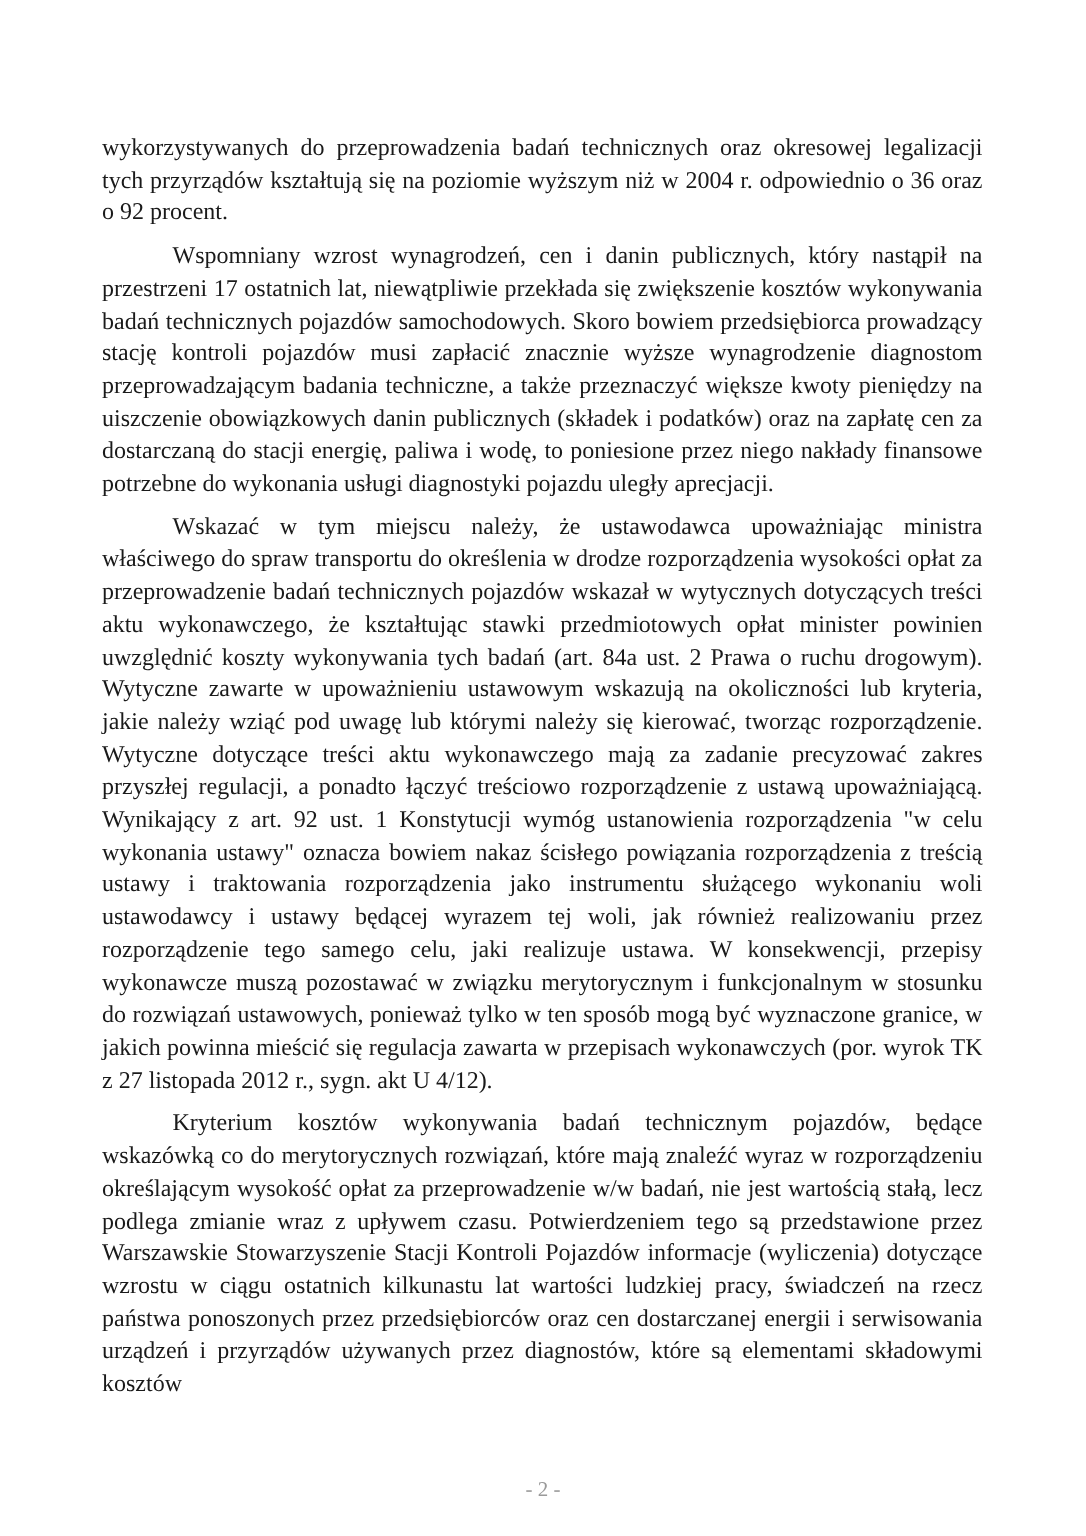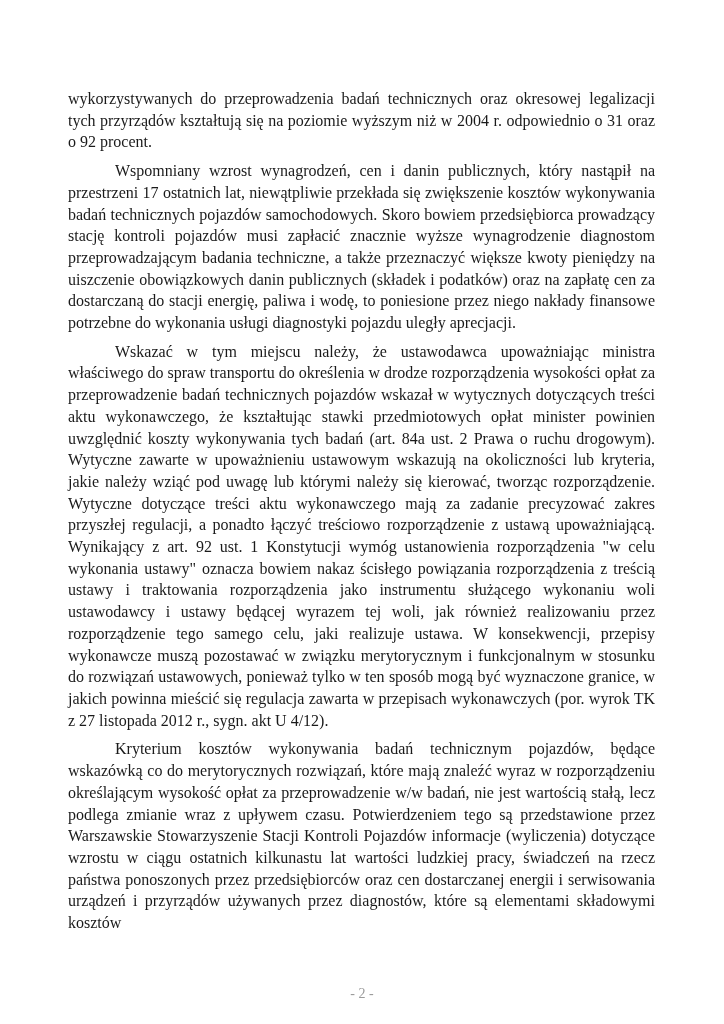--- a/index.html
+++ b/index.html
@@ -28,19 +28,19 @@
     text-align: center;
     font-family: "Liberation Serif", "DejaVu Serif", serif;
     font-size: 14px;
     color: #9a9a9a;
   }
 </style>
 </head>
 <body>
 
 <div class="page">
-  <p class="para no-indent">wykorzystywanych do przeprowadzenia badań technicznych oraz okresowej legalizacji tych przyrządów kształtują się na poziomie wyższym niż w 2004 r. odpowiednio o 31 oraz o 92 procent.</p>
+  <p class="para no-indent">wykorzystywanych do przeprowadzenia badań technicznych oraz okresowej legalizacji tych przyrządów kształtują się na poziomie wyższym niż w 2004 r. odpowiednio o 36 oraz o 92 procent.</p>
   <p class="para">Wspomniany wzrost wynagrodzeń, cen i danin publicznych, który nastąpił na przestrzeni 17 ostatnich lat, niewątpliwie przekłada się zwiększenie kosztów wykonywania badań technicznych pojazdów samochodowych. Skoro bowiem przedsiębiorca prowadzący stację kontroli pojazdów musi zapłacić znacznie wyższe wynagrodzenie diagnostom przeprowadzającym badania techniczne, a także przeznaczyć większe kwoty pieniędzy na uiszczenie obowiązkowych danin publicznych (składek i podatków) oraz na zapłatę cen za dostarczaną do stacji energię, paliwa i wodę, to poniesione przez niego nakłady finansowe potrzebne do wykonania usługi diagnostyki pojazdu uległy aprecjacji.</p>
   <p class="para">Wskazać w tym miejscu należy, że ustawodawca upoważniając ministra właściwego do spraw transportu do określenia w drodze rozporządzenia wysokości opłat za przeprowadzenie badań technicznych pojazdów wskazał w wytycznych dotyczących treści aktu wykonawczego, że kształtując stawki przedmiotowych opłat minister powinien uwzględnić koszty wykonywania tych badań (art. 84a ust. 2 Prawa o ruchu drogowym). Wytyczne zawarte w upoważnieniu ustawowym wskazują na okoliczności lub kryteria, jakie należy wziąć pod uwagę lub którymi należy się kierować, tworząc rozporządzenie. Wytyczne dotyczące treści aktu wykonawczego mają za zadanie precyzować zakres przyszłej regulacji, a ponadto łączyć treściowo rozporządzenie z ustawą upoważniającą. Wynikający z art. 92 ust. 1 Konstytucji wymóg ustanowienia rozporządzenia "w celu wykonania ustawy" oznacza bowiem nakaz ścisłego powiązania rozporządzenia z treścią ustawy i traktowania rozporządzenia jako instrumentu służącego wykonaniu woli ustawodawcy i ustawy będącej wyrazem tej woli, jak również realizowaniu przez rozporządzenie tego samego celu, jaki realizuje ustawa. W konsekwencji, przepisy wykonawcze muszą pozostawać w związku merytorycznym i funkcjonalnym w stosunku do rozwiązań ustawowych, ponieważ tylko w ten sposób mogą być wyznaczone granice, w jakich powinna mieścić się regulacja zawarta w przepisach wykonawczych (por. wyrok TK z 27 listopada 2012 r., sygn. akt U 4/12).</p>
   <p class="para">Kryterium kosztów wykonywania badań technicznym pojazdów, będące wskazówką co do merytorycznych rozwiązań, które mają znaleźć wyraz w rozporządzeniu określającym wysokość opłat za przeprowadzenie w/w badań, nie jest wartością stałą, lecz podlega zmianie wraz z upływem czasu. Potwierdzeniem tego są przedstawione przez Warszawskie Stowarzyszenie Stacji Kontroli Pojazdów informacje (wyliczenia) dotyczące wzrostu w ciągu ostatnich kilkunastu lat wartości ludzkiej pracy, świadczeń na rzecz państwa ponoszonych przez przedsiębiorców oraz cen dostarczanej energii i serwisowania urządzeń i przyrządów używanych przez diagnostów, które są elementami składowymi kosztów</p>
 </div>
 
 <div class="page-number">- 2 -</div>
 
 </body></html>

